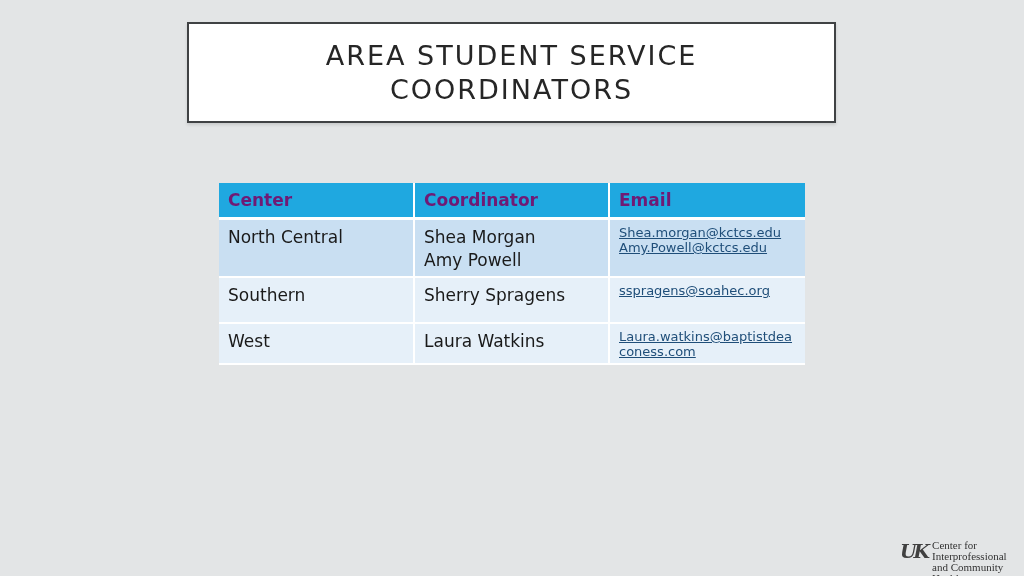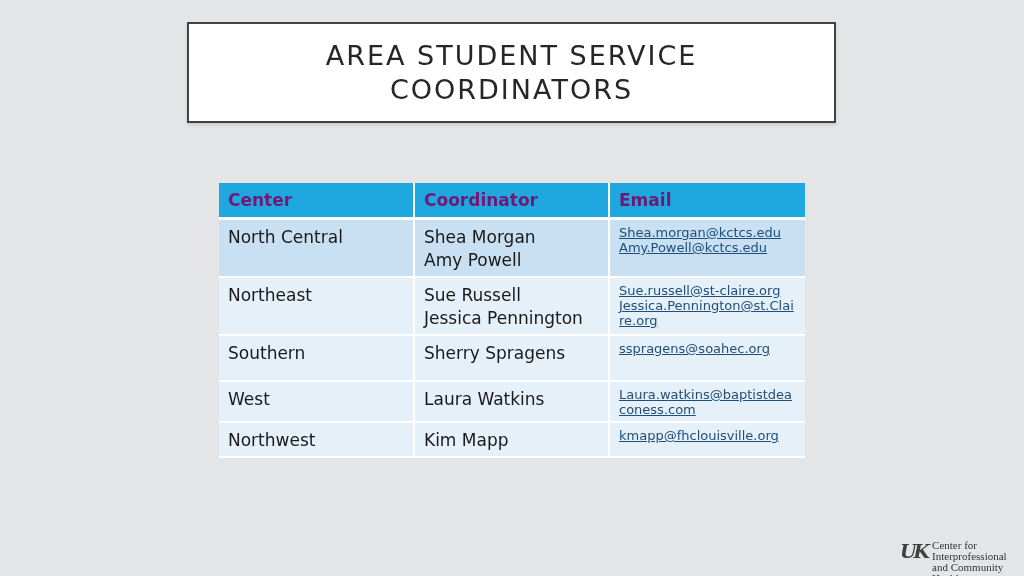--- a/index.html
+++ b/index.html
@@ -130,58 +130,38 @@
       <td>North Central</td>
       <td>
         <span class="name-line">Shea Morgan</span>
         <span class="name-line">Amy Powell</span>
       </td>
       <td class="email-cell">
         <a class="email-link">Shea.morgan@kctcs.edu</a>
         <a class="email-link">Amy.Powell@kctcs.edu</a>
       </td>
     </tr>
-    <tr class="even" style="height:54px">
-      <td>Northeast</td>
-      <td>
-        <span class="name-line">Sue Russell</span>
-        <span class="name-line">Jessica Pennington</span>
-      </td>
-      <td class="email-cell">
-        <a class="email-link">Sue.russell@st-claire.org</a>
-        <a class="email-link">Jessica.Pennington@st.Claire.org</a>
-      </td>
-    </tr>
     <tr class="even" style="height:46px">
       <td>Southern</td>
       <td>
         <span class="name-line">Sherry Spragens</span>
       </td>
       <td class="email-cell">
         <a class="email-link">sspragens@soahec.org</a>
       </td>
     </tr>
     <tr class="even" style="height:39px">
       <td>West</td>
       <td>
         <span class="name-line">Laura Watkins</span>
       </td>
       <td class="email-cell">
         <a class="email-link">Laura.watkins@baptistdeaconess.com</a>
       </td>
     </tr>
-    <tr class="even" style="height:35px">
-      <td>Northwest</td>
-      <td>
-        <span class="name-line">Kim Mapp</span>
-      </td>
-      <td class="email-cell">
-        <a class="email-link">kmapp@fhclouisville.org</a>
-      </td>
-    </tr>
   </tbody>
 </table>
 
 <div class="logo">
   <span class="uk-mark">UK</span>
   <div class="logo-text">
     <span>Center for Interprofessional</span>
     <span>and Community Health</span>
     <span>Education</span>
   </div>

